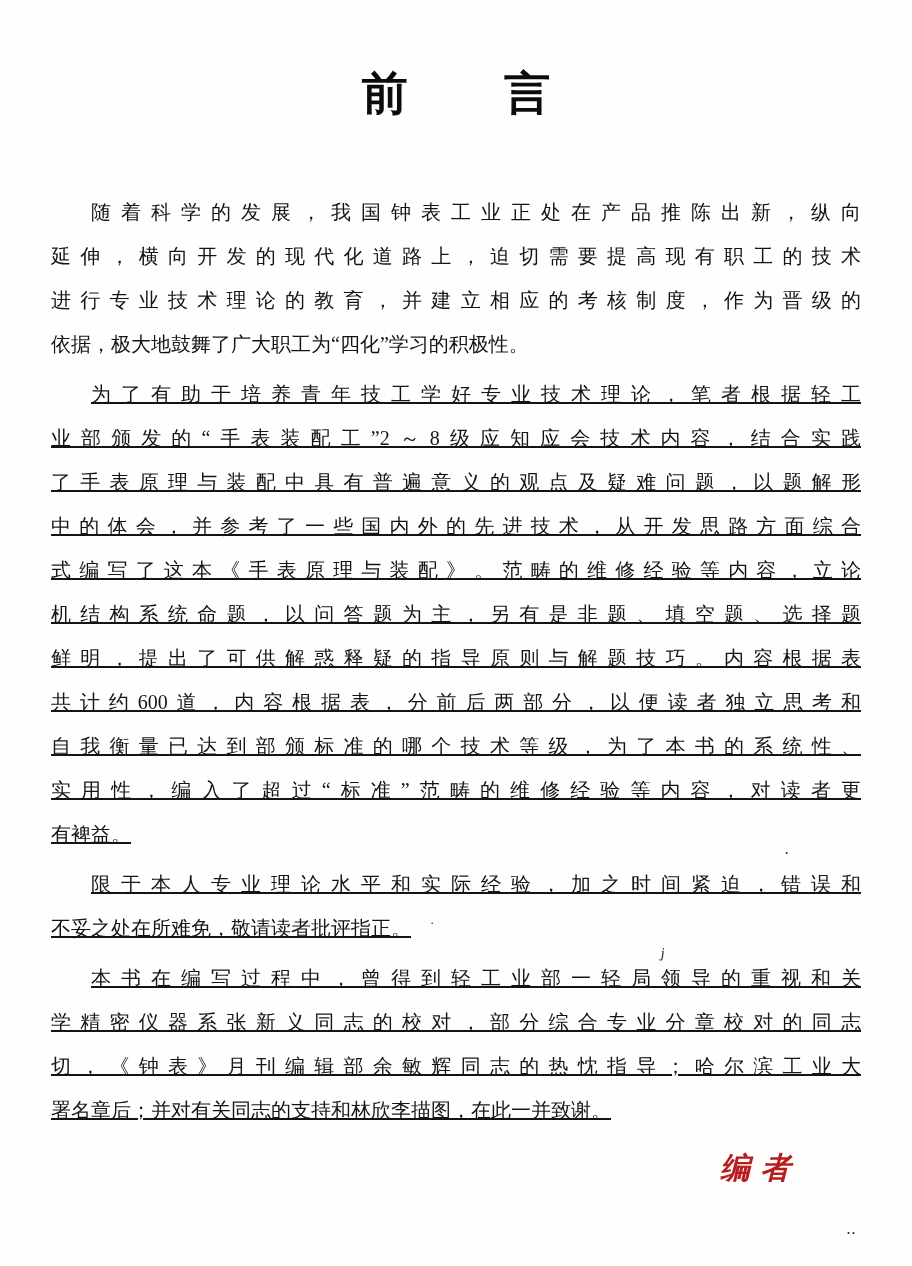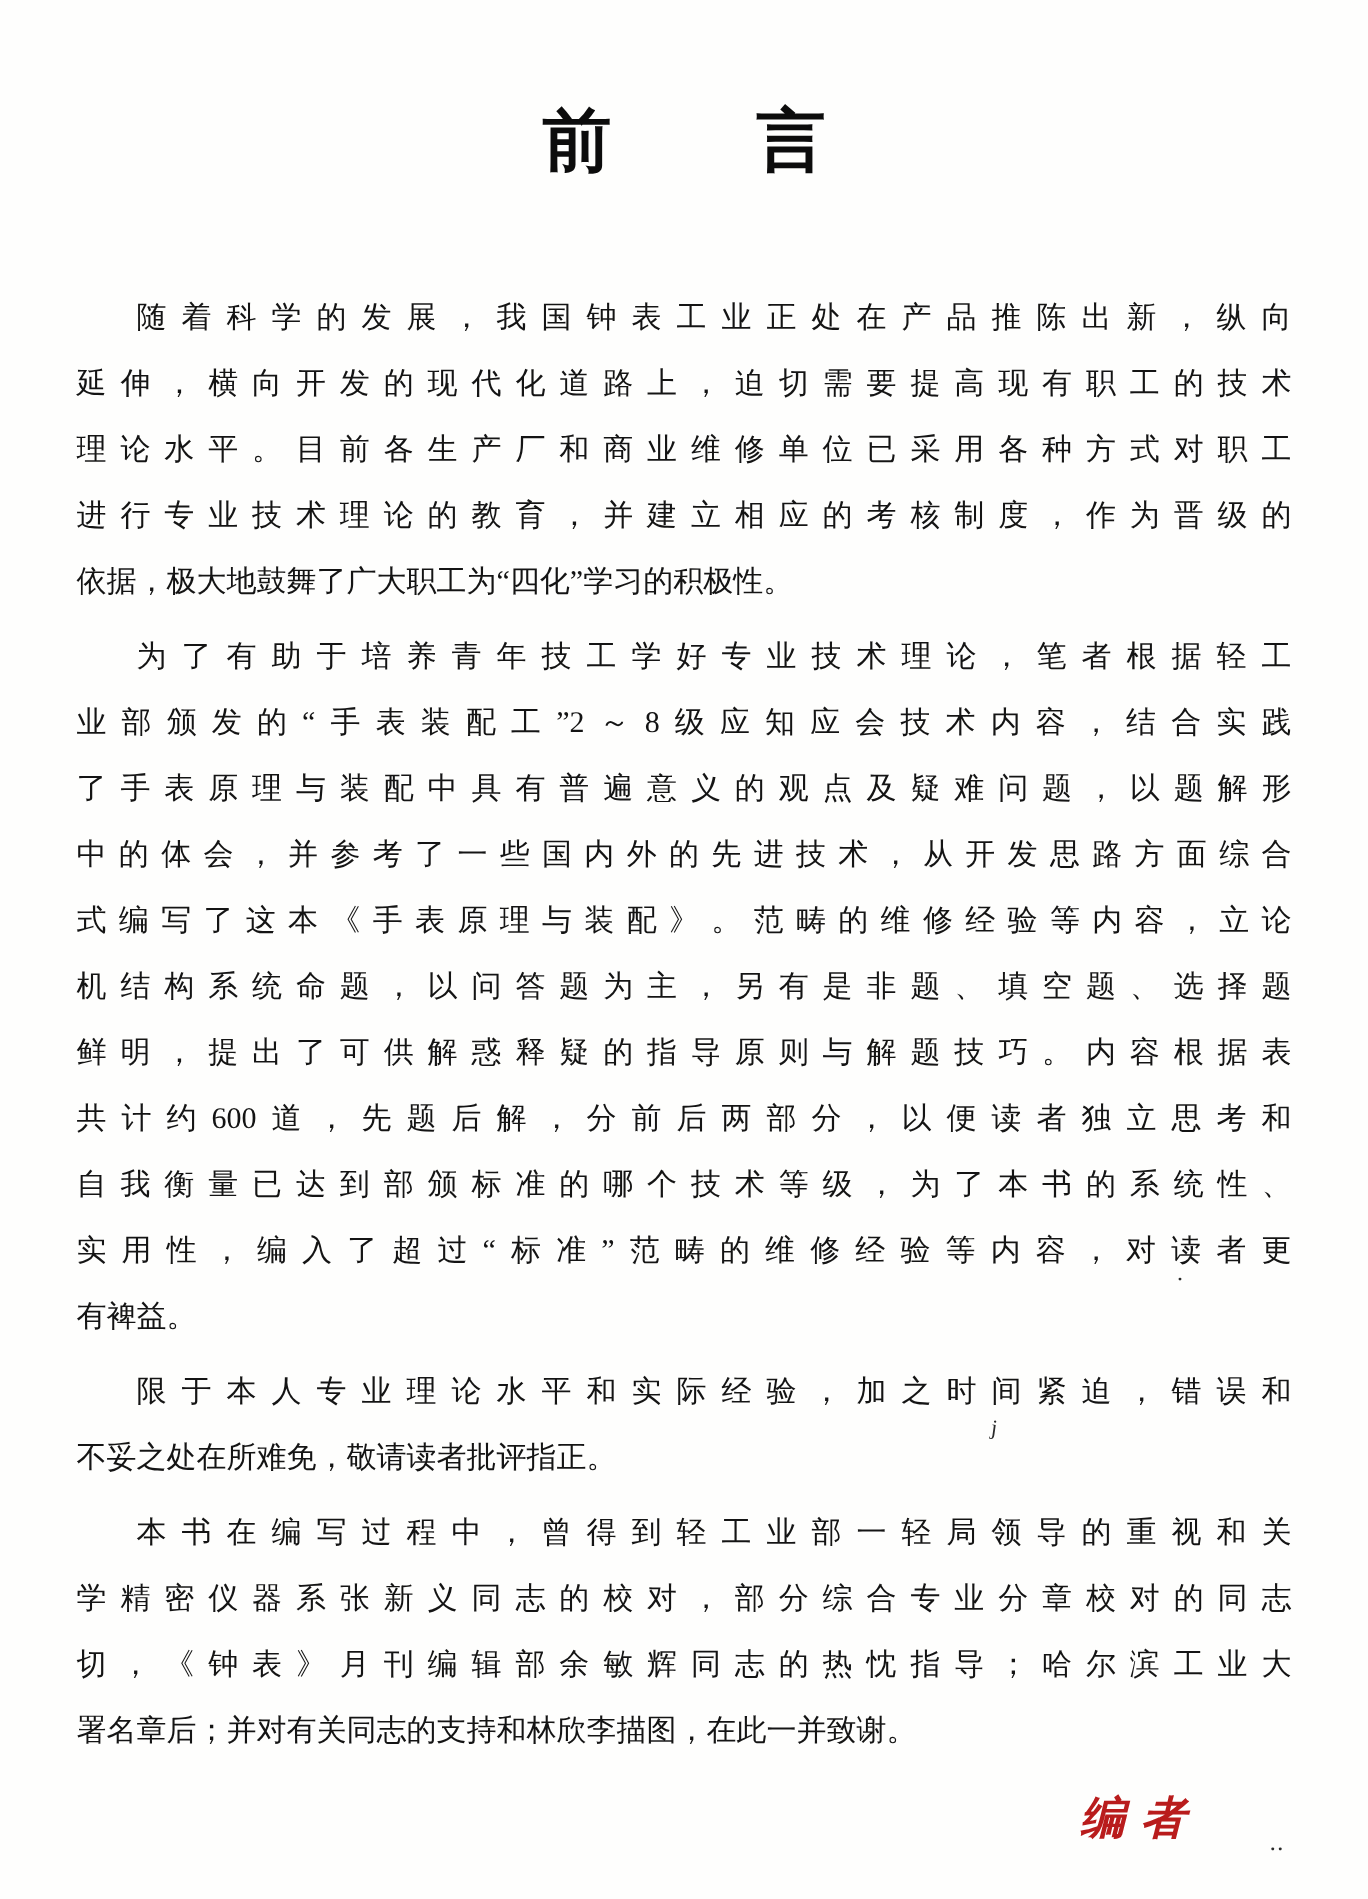--- a/index.html
+++ b/index.html
@@ -30,21 +30,21 @@
   }
   .content {
     margin: 70px auto 16px auto;
     width: 810px;
     font-size: 20px;
     line-height: 44px;
     font-weight: 500;
     color: #141414;
   }
   .para { margin: 0; }
-  .para + .para { margin-top: 6px; }
+  .para + .para { margin-top: 6px; text-decoration: underline; }
   .line {
     margin: 0;
     text-align: justify;
     text-align-last: justify;
     white-space: normal;
   }
   .line.indent { text-indent: 2em; }
   .line.last { text-align-last: left; }
   .signature {
     width: 810px;
@@ -74,34 +74,33 @@
 
 <div class="page">
 
   <h1 class="page-title">前言</h1>
 
   <div class="content">
 
     <div class="para">
       <p class="line indent">随着科学的发展，我国钟表工业正处在产品推陈出新，纵向</p>
       <p class="line">延伸，横向开发的现代化道路上，迫切需要提高现有职工的技术</p>
-      <p class="line">理论水平。目前各生产厂和商业维修单位已采用各种方式对职工</p>
       <p class="line">进行专业技术理论的教育，并建立相应的考核制度，作为晋级的</p>
       <p class="line last">依据，极大地鼓舞了广大职工为“四化”学习的积极性。</p>
     </div>
 
     <div class="para">
       <p class="line indent">为了有助于培养青年技工学好专业技术理论，笔者根据轻工</p>
       <p class="line">业部颁发的“手表装配工”2～8级应知应会技术内容，结合实践</p>
       <p class="line">了手表原理与装配中具有普遍意义的观点及疑难问题，以题解形</p>
       <p class="line">中的体会，并参考了一些国内外的先进技术，从开发思路方面综合</p>
       <p class="line">式编写了这本《手表原理与装配》。范畴的维修经验等内容，立论</p>
       <p class="line">机结构系统命题，以问答题为主，另有是非题、填空题、选择题</p>
       <p class="line">鲜明，提出了可供解惑释疑的指导原则与解题技巧。内容根据表</p>
-      <p class="line">共计约600道，先题后解，分前后两部分，以便读者独立思考和</p>
+      <p class="line">共计约600道，内容根据表，分前后两部分，以便读者独立思考和</p>
       <p class="line">自我衡量已达到部颁标准的哪个技术等级，为了本书的系统性、</p>
       <p class="line">实用性，编入了超过“标准”范畴的维修经验等内容，对读者更</p>
       <p class="line last">有裨益。</p>
     </div>
 
     <div class="para">
       <p class="line indent">限于本人专业理论水平和实际经验，加之时间紧迫，错误和</p>
       <p class="line last">不妥之处在所难免，敬请读者批评指正。</p>
     </div>
 

